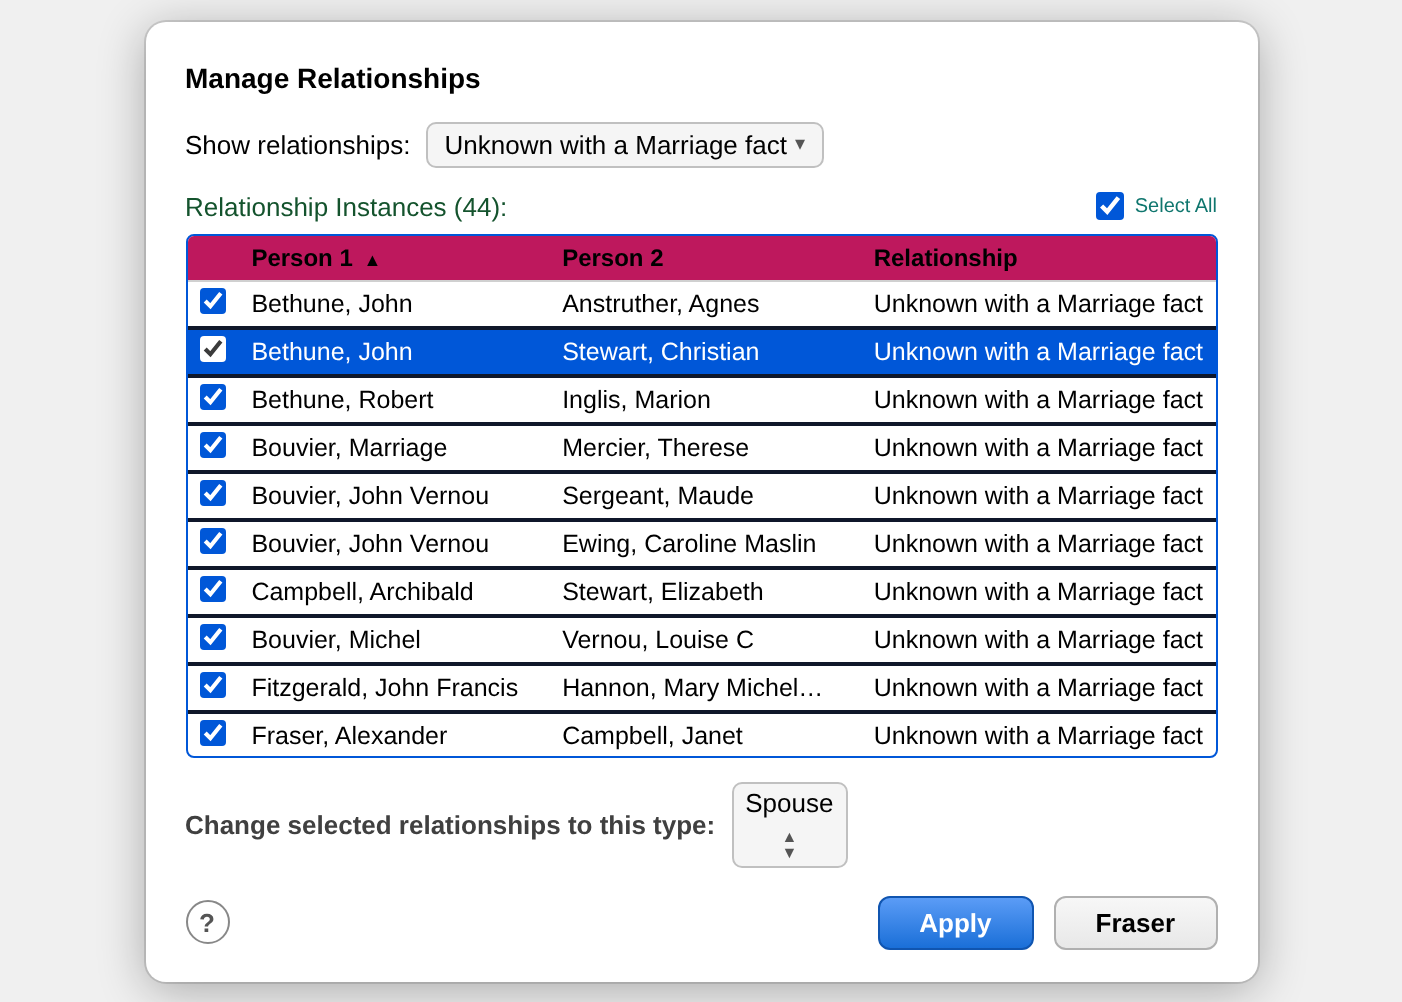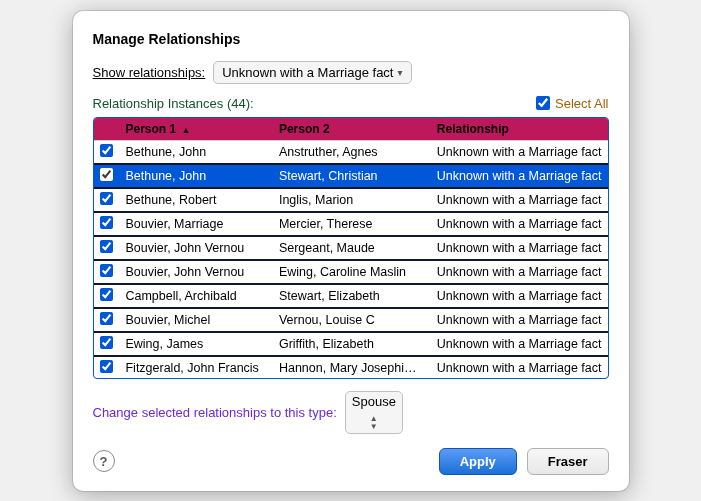--- a/index.html
+++ b/index.html
@@ -28,21 +28,20 @@
     }
     .show-row {
       display: flex;
       align-items: center;
       gap: 8px;
       margin-bottom: 12px;
     }
     .show-label {
       color: #000;
       white-space: nowrap;
-      text-decoration: underline;
     }
     .dropdown-btn {
       display: flex;
       align-items: center;
       gap: 4px;
       background: #f5f5f5;
       border: 1px solid #c0c0c0;
       border-radius: 5px;
       padding: 3px 8px;
       cursor: pointer;
@@ -67,22 +66,22 @@
       display: flex;
       align-items: center;
       gap: 5px;
     }
     .select-all-checkbox {
       width: 14px;
       height: 14px;
       accent-color: #0057d8;
     }
     .select-all-label {
-      font-size: 13px;
-      color: #a16207;
+      font-size: 10px;
+      color: #0f766e;
     }
     .table-container {
       border: 1.5px solid #0057d8;
       border-radius: 4px;
       overflow: hidden;
       margin-bottom: 12px;
     }
     .table-scroll {
       max-height: 260px;
       overflow-y: auto;
@@ -139,22 +138,23 @@
       accent-color: #fff;
     }
     .change-row {
       display: flex;
       align-items: center;
       gap: 8px;
       margin-bottom: 14px;
     }
     .change-label {
       font-size: 13px;
-      color: #6d28d9;
+      color: #404040;
       white-space: nowrap;
+      font-weight: bold;
     }
     .type-select {
       display: flex;
       align-items: center;
       border: 1px solid #c0c0c0;
       border-radius: 5px;
       background: #f5f5f5;
       padding: 2px 6px;
       font-size: 13px;
       cursor: pointer;
@@ -305,30 +305,22 @@
       <input type="checkbox" class="row-checkbox" checked="" style="">
     </td>
     <td>Bouvier, Michel</td>
     <td>Vernou, Louise C</td>
     <td>Unknown with a Marriage fact</td>
   </tr>
             <tr>
     <td class="check-cell">
       <input type="checkbox" class="row-checkbox" checked="" style="">
     </td>
-    <td>Ewing, James</td>
-    <td>Griffith, Elizabeth</td>
-    <td>Unknown with a Marriage fact</td>
-  </tr>
-            <tr>
-    <td class="check-cell">
-      <input type="checkbox" class="row-checkbox" checked="" style="">
-    </td>
     <td>Fitzgerald, John Francis</td>
-    <td>Hannon, Mary Josephi…</td>
+    <td>Hannon, Mary Michel…</td>
     <td>Unknown with a Marriage fact</td>
   </tr>
             <tr>
     <td class="check-cell">
       <input type="checkbox" class="row-checkbox" checked="" style="">
     </td>
     <td>Fraser, Alexander</td>
     <td>Campbell, Janet</td>
     <td>Unknown with a Marriage fact</td>
   </tr>

